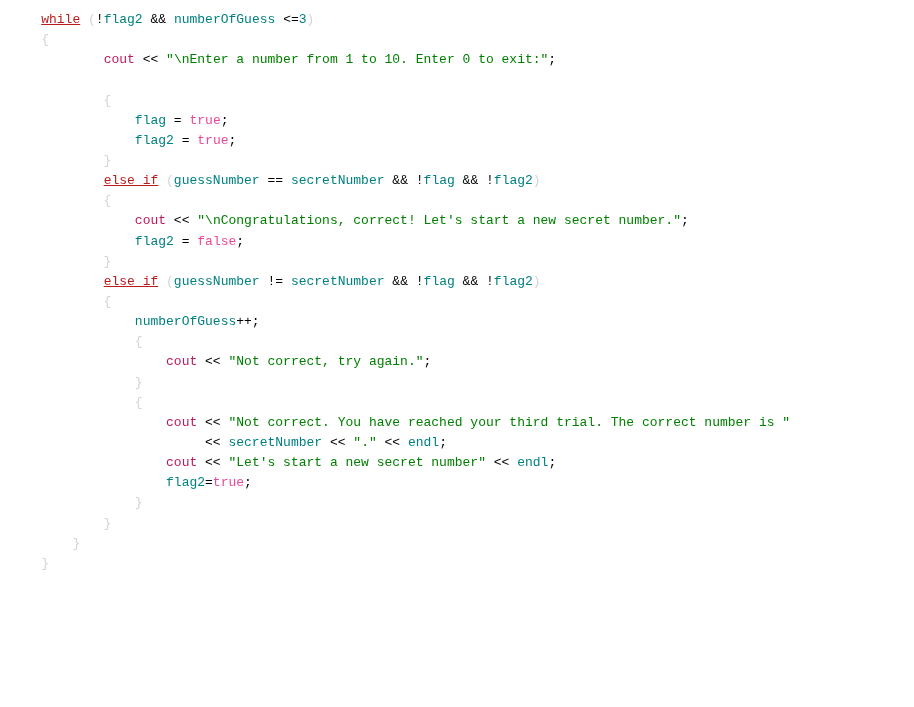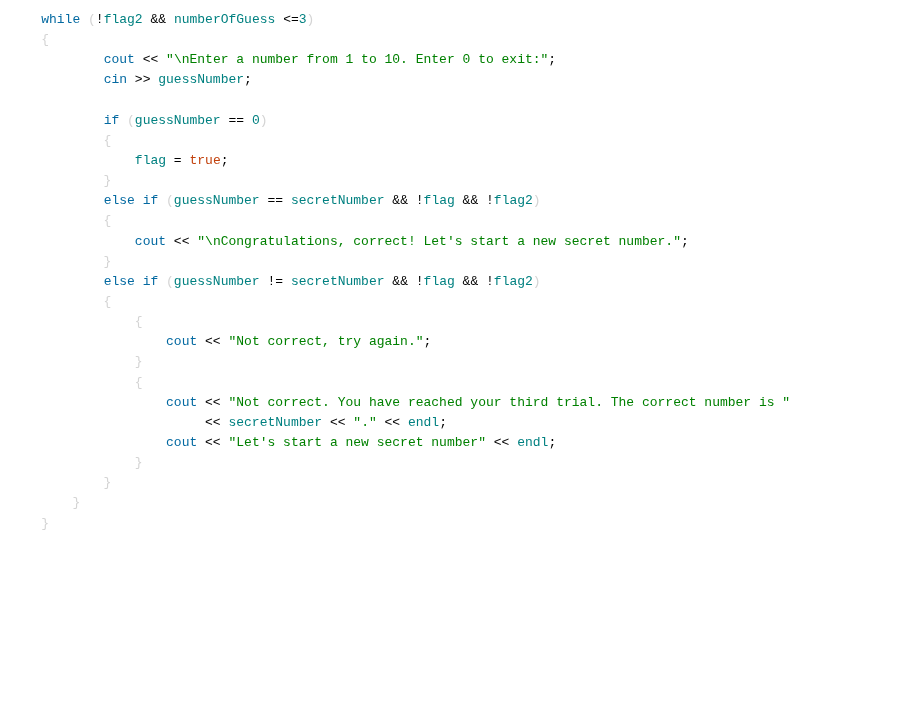--- a/index.html
+++ b/index.html
@@ -34,54 +34,56 @@
     
     
     
     
     
 
     body {
       background-color: #ffffff;
     }
 
-    .kw-blue { color: #0369a1; }
+    .kw-blue { color: #b91c1c; text-decoration: underline; }
     .str-green { color: #008000; }
     .var-teal { color: #008080; }
-    .cout-red { color: #0369a1; }
+    .cout-red { color: #be185d; }
     .num-teal { color: #008080; }
     .op-black { color: #000000; }
-    .bool-blue { color: #c2410c; }
+    .bool-blue { color: #ec4899; }
   </style>
 </head>
 <body>
 
 <div class="code-container">
 
   <span class="line">    <span class="kw-blue">while</span> (<span class="op-black">!</span><span class="var-teal">flag2</span> <span class="op-black">&amp;&amp;</span> <span class="var-teal">numberOfGuess</span> <span class="op-black">&lt;=</span><span class="num-teal">3</span>)</span>
   <span class="line">    {</span>
   <span class="line">            <span class="cout-red">cout</span> <span class="op-black">&lt;&lt;</span> <span class="str-green">"\nEnter a number from 1 to 10. Enter 0 to exit:"</span><span class="op-black">;</span></span>
-  <span class="line">            <span class="cout-red">cin</span> <span class="op-black">&gt;&gt;</span> <span class="var-teal">guessNumber</span><span class="op-black">;</span></span>
   <span class="line"> </span>
-  <span class="line">            <span class="kw-blue">if</span> (<span class="var-teal">guessNumber</span> <span class="op-black">==</span> <span class="num-teal">0</span>)</span>
   <span class="line">            {</span>
   <span class="line">                <span class="var-teal">flag</span> <span class="op-black">=</span> <span class="bool-blue">true</span><span class="op-black">;</span></span>
+  <span class="line">                <span class="var-teal">flag2</span> <span class="op-black">=</span> <span class="bool-blue">true</span><span class="op-black">;</span></span>
   <span class="line">            }</span>
   <span class="line">            <span class="kw-blue">else if</span> (<span class="var-teal">guessNumber</span> <span class="op-black">==</span> <span class="var-teal">secretNumber</span> <span class="op-black">&amp;&amp;</span> <span class="op-black">!</span><span class="var-teal">flag</span> <span class="op-black">&amp;&amp;</span> <span class="op-black">!</span><span class="var-teal">flag2</span>)</span>
   <span class="line">            {</span>
   <span class="line">                <span class="cout-red">cout</span> <span class="op-black">&lt;&lt;</span> <span class="str-green">"\nCongratulations, correct! Let's start a new secret number."</span><span class="op-black">;</span></span>
+  <span class="line">                <span class="var-teal">flag2</span> <span class="op-black">=</span> <span class="bool-blue">false</span><span class="op-black">;</span></span>
   <span class="line">            }</span>
   <span class="line">            <span class="kw-blue">else if</span> (<span class="var-teal">guessNumber</span> <span class="op-black">!=</span> <span class="var-teal">secretNumber</span> <span class="op-black">&amp;&amp;</span> <span class="op-black">!</span><span class="var-teal">flag</span> <span class="op-black">&amp;&amp;</span> <span class="op-black">!</span><span class="var-teal">flag2</span>)</span>
   <span class="line">            {</span>
+  <span class="line">                <span class="var-teal">numberOfGuess</span><span class="op-black">++;</span></span>
   <span class="line">                {</span>
   <span class="line">                    <span class="cout-red">cout</span> <span class="op-black">&lt;&lt;</span> <span class="str-green">"Not correct, try again."</span><span class="op-black">;</span></span>
   <span class="line">                }</span>
   <span class="line">                {</span>
   <span class="line">                    <span class="cout-red">cout</span> <span class="op-black">&lt;&lt;</span> <span class="str-green">"Not correct. You have reached your third trial. The correct number is "</span></span>
   <span class="line">                         <span class="op-black">&lt;&lt;</span> <span class="var-teal">secretNumber</span> <span class="op-black">&lt;&lt;</span> <span class="str-green">"."</span> <span class="op-black">&lt;&lt;</span> <span class="var-teal">endl</span><span class="op-black">;</span></span>
   <span class="line">                    <span class="cout-red">cout</span> <span class="op-black">&lt;&lt;</span> <span class="str-green">"Let's start a new secret number"</span> <span class="op-black">&lt;&lt;</span> <span class="var-teal">endl</span><span class="op-black">;</span></span>
+  <span class="line">                    <span class="var-teal">flag2</span><span class="op-black">=</span><span class="bool-blue">true</span><span class="op-black">;</span></span>
   <span class="line">                }</span>
   <span class="line">            }</span>
   <span class="line">        }</span>
   <span class="line">    }</span>
   <span class="line"> </span>
 
 </div>
 
 </body></html>

